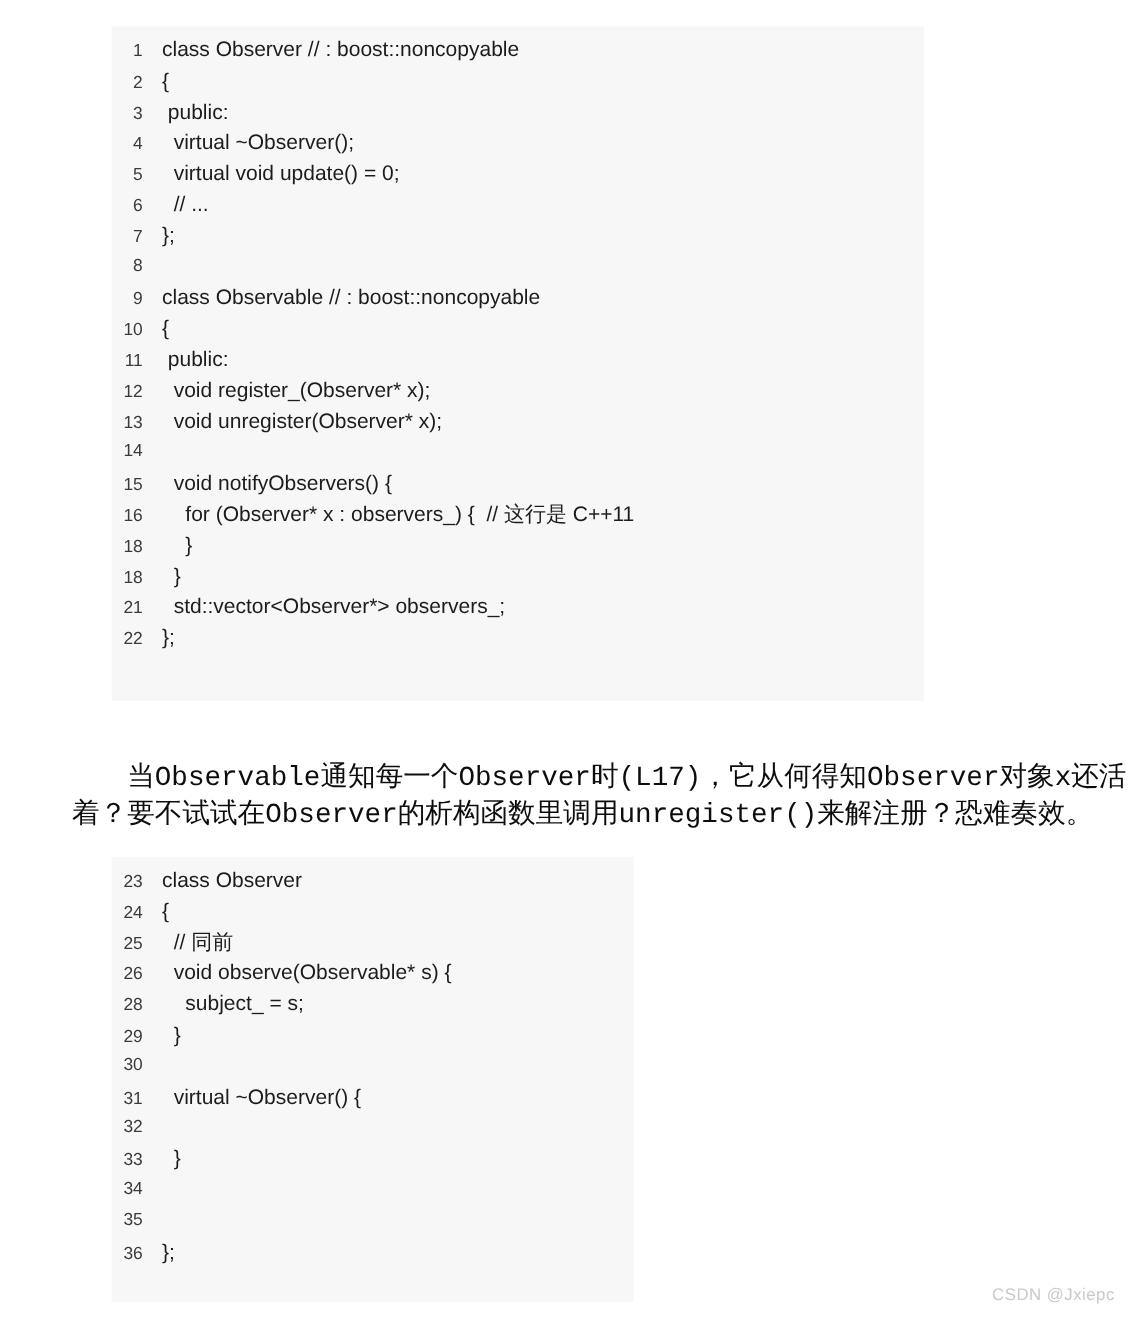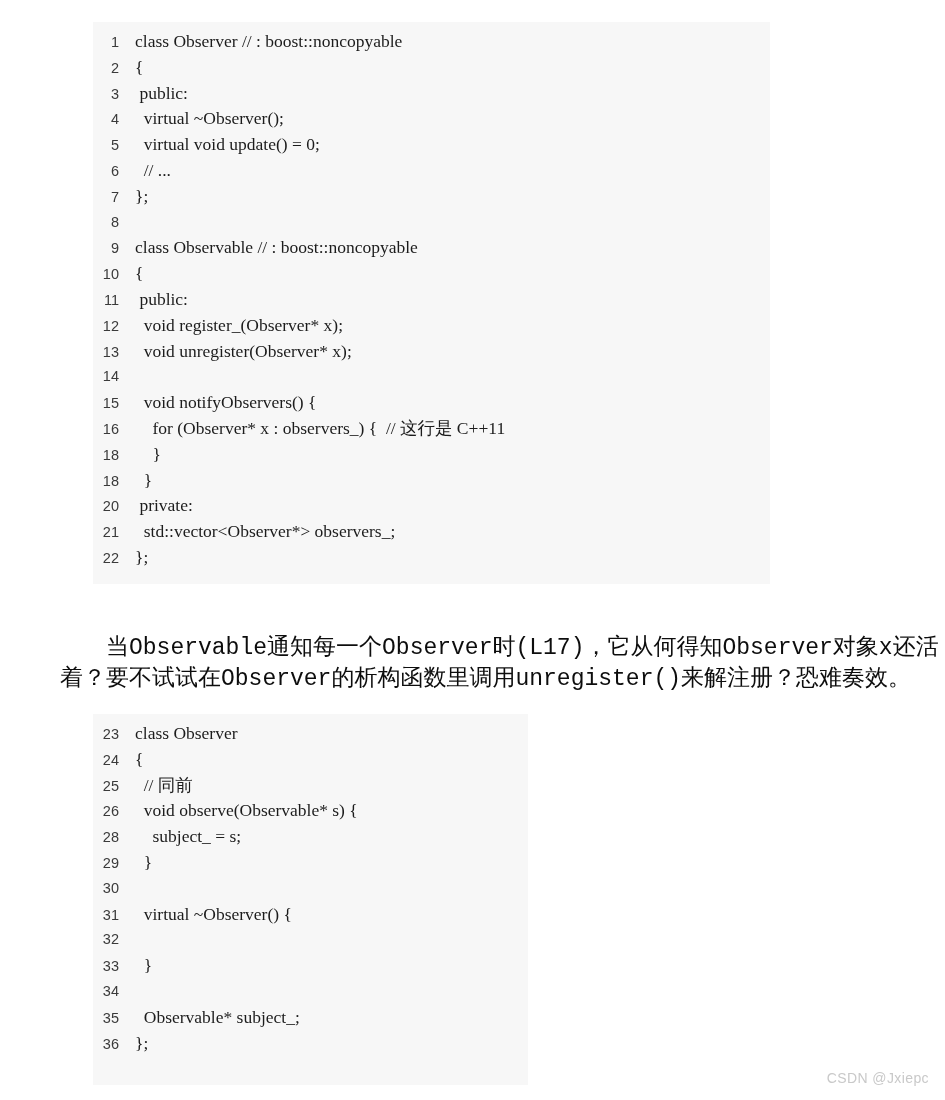--- a/index.html
+++ b/index.html
@@ -55,21 +55,21 @@
     font-size: 14.5px;
     color: #3a3a3a;
     font-family: "Liberation Sans", "DejaVu Sans", sans-serif;
     user-select: none;
   }
   .src {
     font-size: 17.5px;
     color: #1c1c1c;
     white-space: pre;
     letter-spacing: 0px;
-    font-family: Liberation Serif, serif;
+    font-family: Liberation Sans, sans-serif;
   }
 
   
   #prose-paragraph {
     position: absolute;
     left: 60px;
     top: 610px;
     width: 880px;
     font-family: Liberation Mono, monospace;
     font-size: 23px;
@@ -106,36 +106,35 @@
     <div class="code-line"><span class="ln">9</span><span class="src">class Observable // : boost::noncopyable</span></div>
     <div class="code-line"><span class="ln">10</span><span class="src">{</span></div>
     <div class="code-line"><span class="ln">11</span><span class="src"> public:</span></div>
     <div class="code-line"><span class="ln">12</span><span class="src">  void register_(Observer* x);</span></div>
     <div class="code-line"><span class="ln">13</span><span class="src">  void unregister(Observer* x);</span></div>
     <div class="code-line"><span class="ln">14</span><span class="src"></span></div>
     <div class="code-line"><span class="ln">15</span><span class="src">  void notifyObservers() {</span></div>
     <div class="code-line"><span class="ln">16</span><span class="src">    for (Observer* x : observers_) {  // 这行是 C++11</span></div>
     <div class="code-line"><span class="ln">18</span><span class="src">    }</span></div>
     <div class="code-line"><span class="ln">18</span><span class="src">  }</span></div>
-    <div class="code-line"><span class="ln">20</span><span class="src"> private:</span></div>
     <div class="code-line"><span class="ln">21</span><span class="src">  std::vector&lt;Observer*&gt; observers_;</span></div>
     <div class="code-line"><span class="ln">22</span><span class="src">};</span></div>
   </div>
 
 <p id="prose-paragraph">当Observable通知每一个Observer时(L17)，它从何得知Observer对象x还活着？要不试试在Observer的析构函数里调用unregister()来解注册？恐难奏效。</p>
 
 <div id="code-block-2" class="code-block">
     <div class="code-line"><span class="ln">23</span><span class="src">class Observer</span></div>
     <div class="code-line"><span class="ln">24</span><span class="src">{</span></div>
     <div class="code-line"><span class="ln">25</span><span class="src">  // 同前</span></div>
     <div class="code-line"><span class="ln">26</span><span class="src">  void observe(Observable* s) {</span></div>
     <div class="code-line"><span class="ln">28</span><span class="src">    subject_ = s;</span></div>
     <div class="code-line"><span class="ln">29</span><span class="src">  }</span></div>
     <div class="code-line"><span class="ln">30</span><span class="src"></span></div>
     <div class="code-line"><span class="ln">31</span><span class="src">  virtual ~Observer() {</span></div>
     <div class="code-line"><span class="ln">32</span></div>
     <div class="code-line"><span class="ln">33</span><span class="src">  }</span></div>
     <div class="code-line"><span class="ln">34</span><span class="src"></span></div>
-    <div class="code-line"><span class="ln">35</span><span class="src">  Observable* subject_;</span></div>
+    <div class="code-line"><span class="ln">35</span></div>
     <div class="code-line"><span class="ln">36</span><span class="src">};</span></div>
   </div>
 
 <div id="watermark">CSDN @Jxiepc</div>
 
 </body></html>

